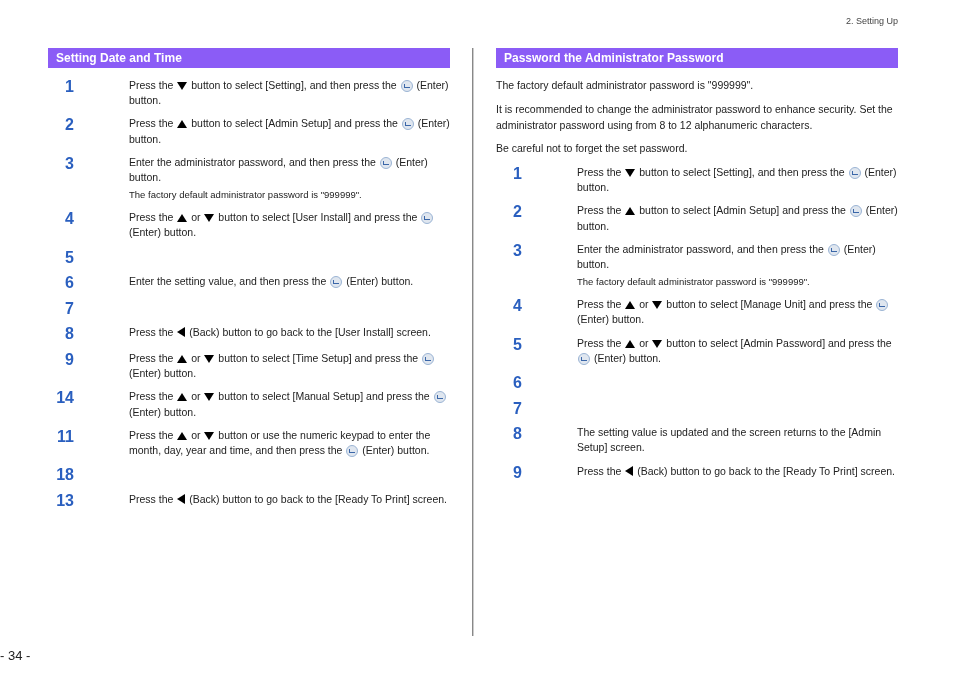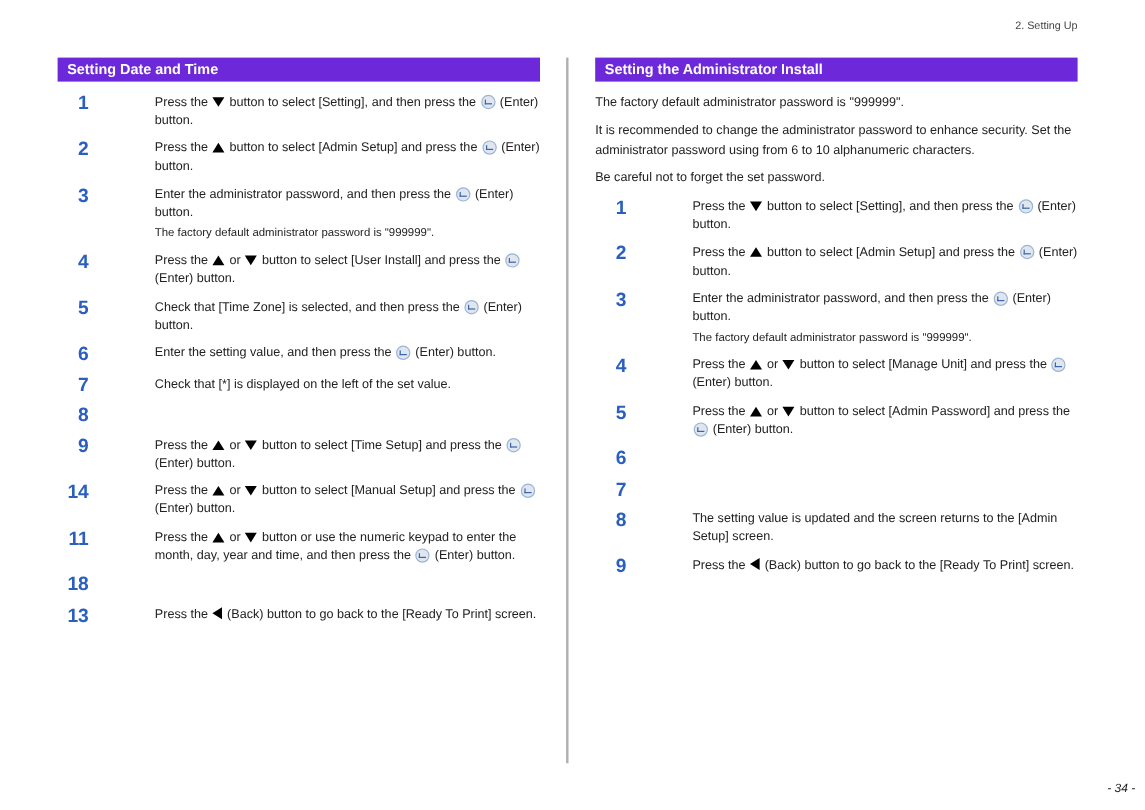--- a/index.html
+++ b/index.html
@@ -39,21 +39,21 @@
   }
   .col-left { padding-right: 22px; }
   .col-right { padding-left: 22px; }
   .divider {
     width: 0;
     border-left: 1px solid #888;
     border-right: 1px solid #ccc;
     height: 100%;
   }
   .sec-title {
-    background: #6d28d9;
+    background: #8b5cf6;
     color: #fff;
     font-weight: bold;
     font-size: 12px;
     padding: 3px 8px 3px 8px;
     margin: 0 0 10px 0;
   }
   .intro {
     font-size: 10.5px;
     color: #222;
     line-height: 1.5;
@@ -83,24 +83,23 @@
     font-size: 9.5px;
     color: #222;
     margin-top: 3px;
     display: block;
   }
   .footer {
     position: absolute;
     bottom: 12px;
     left: 0;
     width: 100%;
-    text-align: right;
-    font-size: 10px;
-    color: #222;
-    font-style: italic;
+    text-align: left;
+    font-size: 13px;
+    color: #222;
   }
   
   .tri {
     display: inline-block;
     width: 0; height: 0;
     vertical-align: -1px;
     margin: 0 1px;
   }
   .tri-down { border-left: 5px solid transparent; border-right: 5px solid transparent; border-top: 8px solid #000; }
   .tri-up   { border-left: 5px solid transparent; border-right: 5px solid transparent; border-bottom: 8px solid #000; }
@@ -146,32 +145,31 @@
           <div class="step">
             <div class="num">3</div>
             <div class="stext">Enter the administrator password, and then press the <span class="enter-ic"></span> (Enter) button.<span class="note">The factory default administrator password is "999999".</span></div>
           </div>
           <div class="step">
             <div class="num">4</div>
             <div class="stext">Press the <span class="tri tri-up"></span> or <span class="tri tri-down"></span> button to select [User Install] and press the <span class="enter-ic"></span> (Enter) button.</div>
           </div>
           <div class="step">
             <div class="num">5</div>
-            <div class="stext">Check that [Time Zone] is selected, and then press the <span class="enter-ic"></span> (Enter) button.</div>
           </div>
           <div class="step">
             <div class="num">6</div>
             <div class="stext">Enter the setting value, and then press the <span class="enter-ic"></span> (Enter) button.</div>
           </div>
           <div class="step">
             <div class="num">7</div>
-            <div class="stext">Check that [*] is displayed on the left of the set value.</div>
           </div>
           <div class="step">
             <div class="num">8</div>
+            <div class="stext">Press the <span class="tri tri-left"></span> (Back) button to go back to the [User Install] screen.</div>
           </div>
           <div class="step">
             <div class="num">9</div>
             <div class="stext">Press the <span class="tri tri-up"></span> or <span class="tri tri-down"></span> button to select [Time Setup] and press the <span class="enter-ic"></span> (Enter) button.</div>
           </div>
           <div class="step">
             <div class="num">14</div>
             <div class="stext">Press the <span class="tri tri-up"></span> or <span class="tri tri-down"></span> button to select [Manual Setup] and press the <span class="enter-ic"></span> (Enter) button.</div>
           </div>
           <div class="step">
@@ -184,24 +182,24 @@
           <div class="step">
             <div class="num">13</div>
             <div class="stext">Press the <span class="tri tri-left"></span> (Back) button to go back to the [Ready To Print] screen.</div>
           </div>
         </div>
     </div>
 
     <div class="divider"></div>
 
     <div class="col col-right">
-      <div class="sec-title">Setting the Administrator Install</div>
+      <div class="sec-title">Password the Administrator Password</div>
       <div id="intro-right">
           <p class="intro">The factory default administrator password is "999999".</p>
-          <p class="intro">It is recommended to change the administrator password to enhance security. Set the administrator password using from 6 to 10 alphanumeric characters.</p>
+          <p class="intro">It is recommended to change the administrator password to enhance security. Set the administrator password using from 8 to 12 alphanumeric characters.</p>
           <p class="intro">Be careful not to forget the set password.</p>
         </div>
       <div class="steps" id="steps-right">
           <div class="step">
             <div class="num">1</div>
             <div class="stext">Press the <span class="tri tri-down"></span> button to select [Setting], and then press the <span class="enter-ic"></span> (Enter) button.</div>
           </div>
           <div class="step">
             <div class="num">2</div>
             <div class="stext">Press the <span class="tri tri-up"></span> button to select [Admin Setup] and press the <span class="enter-ic"></span> (Enter) button.</div>

